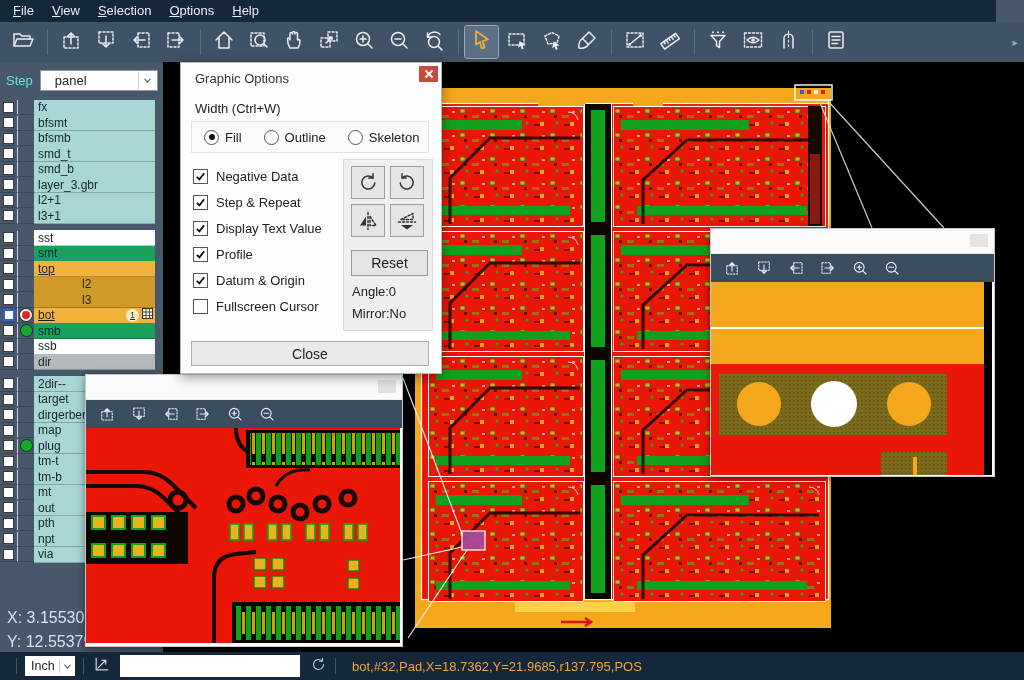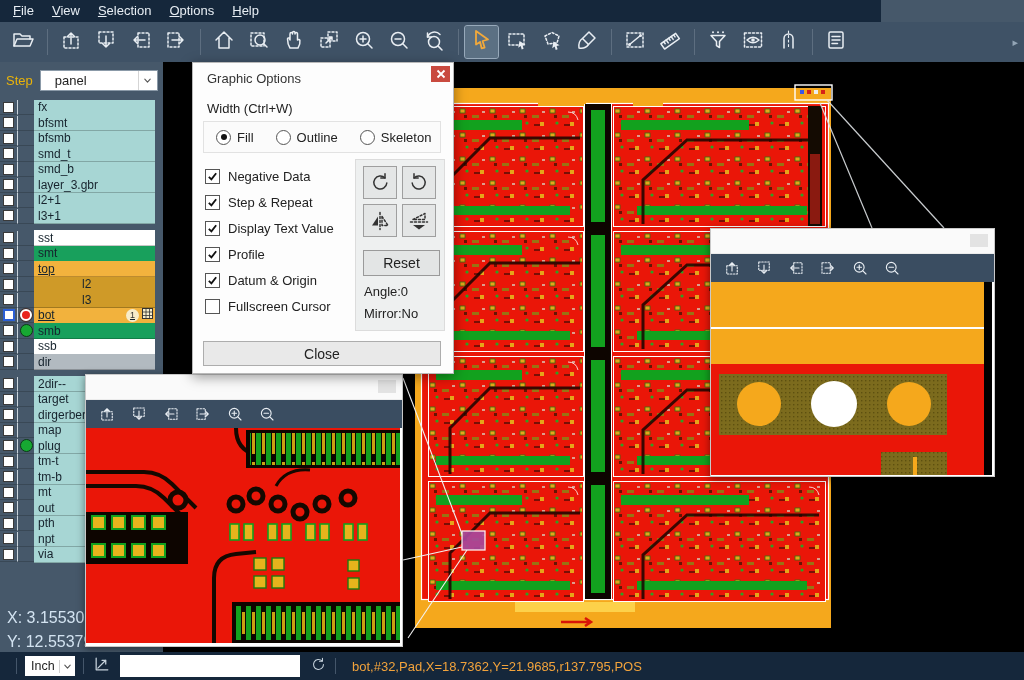--- a/index.html
+++ b/index.html
@@ -1,33 +1,33 @@
 <!DOCTYPE html>
 <html><head>
 <meta charset="utf-8">
 <style>
   html,body{margin:0;padding:0;background:#222;}
   #app{position:relative;width:1024px;height:680px;overflow:hidden;
        font-family:"Liberation Sans","DejaVu Sans",sans-serif;
        background:var(--sidebar,#46586a);}
   
-  #menubar{position:absolute;left:0;top:0;width:881px;height:22px;background:var(--chrome-dark,#15273b);
+  #menubar{position:absolute;left:0;top:0;width:996px;height:22px;background:var(--chrome-dark,#15273b);
            display:flex;align-items:center;padding-left:4px;box-sizing:border-box;}
   .mi{color:#e8eef4;font-size:13px;padding:0 9px;line-height:22px;cursor:default;}
   .mi u{text-decoration:underline;}
   #toolbar{position:absolute;left:0;top:22px;width:1024px;height:40px;background:var(--chrome-mid,#3f5266);
            display:flex;align-items:center;padding-left:6px;box-sizing:border-box;}
   .tbtn{width:33px;height:32px;margin-right:2px;display:flex;align-items:center;justify-content:center;border-radius:2px;}
   .tbtn.active{background:#5b7083;outline:1px solid #97a9ba;}
   .tsep{width:1px;height:26px;background:#5d6e80;margin:0 6px;}
   #tb-overflow{position:absolute;right:6px;top:36px;color:#93a5b6;font-size:11px;}
   
   #sidebar{position:absolute;left:0;top:62px;width:163px;height:590px;background:var(--sidebar,#46586a);z-index:1;}
   .step-row{display:flex;align-items:center;height:25px;margin-top:6px;padding-left:6px;}
-  .step-label{color:#eab308;font-size:13px;margin-right:7px;}
+  .step-label{color:#5eead4;font-size:13px;margin-right:7px;}
   .combo{width:118px;height:21px;background:#fff;border:1px solid #8b9aa8;display:flex;align-items:center;
          padding-left:14px;font-size:13px;color:#222;box-sizing:border-box;}
   .combo .chev{margin-left:auto;width:18px;height:100%;display:flex;align-items:center;justify-content:center;border-left:1px solid #d5d5d5;}
   #layer-list{margin-top:7px;padding-right:8px;}
   .lgroup{margin-bottom:7px;}
   .lrow{display:flex;align-items:center;height:15px;margin-bottom:.5px;}
   .cbcol{width:17px;display:flex;align-items:center;justify-content:center;align-self:stretch;border-bottom:1px solid rgba(0,0,0,.18);}
   .cb{width:9px;height:9px;background:#fff;border:1px solid #3a3a3a;}
   .cb.sel{border:2px solid var(--select-blue,#2b5fd6);width:8px;height:8px;}
   .dotcol{width:16px;display:flex;align-items:center;justify-content:center;align-self:stretch;
@@ -50,21 +50,21 @@
   .f-orange{fill:var(--panel-orange,#f5a81c);} .f-pad{fill:var(--pad-yellow,#e6b41c);}
   .f-olive{fill:var(--olive,#7c6b1d);}
   
   .zwin{position:absolute;border:1px solid #c9c9c9;background:#fff;box-shadow:0 2px 8px rgba(0,0,0,.45);z-index:3;}
   .ztitle{position:relative;height:24px;background:#fafafa;border-bottom:1px solid #ececec;}
   .winbtn{position:absolute;right:6px;top:5px;width:18px;height:13px;background:#e3e3e3;}
   .ztools{height:28px;background:#3a4d61;display:flex;align-items:center;padding-left:8px;}
   .zbtn{width:26px;height:24px;margin-right:6px;display:flex;align-items:center;justify-content:center;}
   .zcontent{display:block;}
   
-  #dialog{position:absolute;left:192px;top:62px;width:260px;height:310px;background:#fdfdfd;border:1px solid #b9b9b9;
+  #dialog{position:absolute;left:180px;top:62px;width:260px;height:310px;background:#fdfdfd;border:1px solid #b9b9b9;
           box-shadow:0 3px 12px rgba(0,0,0,.4);z-index:4;font-size:13px;color:#222;}
   #dlg-title{position:absolute;left:14px;top:8px;font-size:13px;color:#333;}
   #dlg-close{position:absolute;right:3px;top:3px;width:19px;height:16px;background:#c94a3f;display:flex;
              align-items:center;justify-content:center;}
   #dlg-width{position:absolute;left:14px;top:38px;}
   #dlg-radiobox{position:absolute;left:10px;top:58px;width:238px;height:32px;border:1px solid #e2e2e2;background:#fbfbfb;
                 display:flex;align-items:center;padding-left:12px;box-sizing:border-box;}
   .radio{display:flex;align-items:center;margin-right:22px;}
   .rdot{width:13px;height:13px;border:1px solid #555;border-radius:50%;margin-right:6px;display:flex;
         align-items:center;justify-content:center;background:#fff;}

